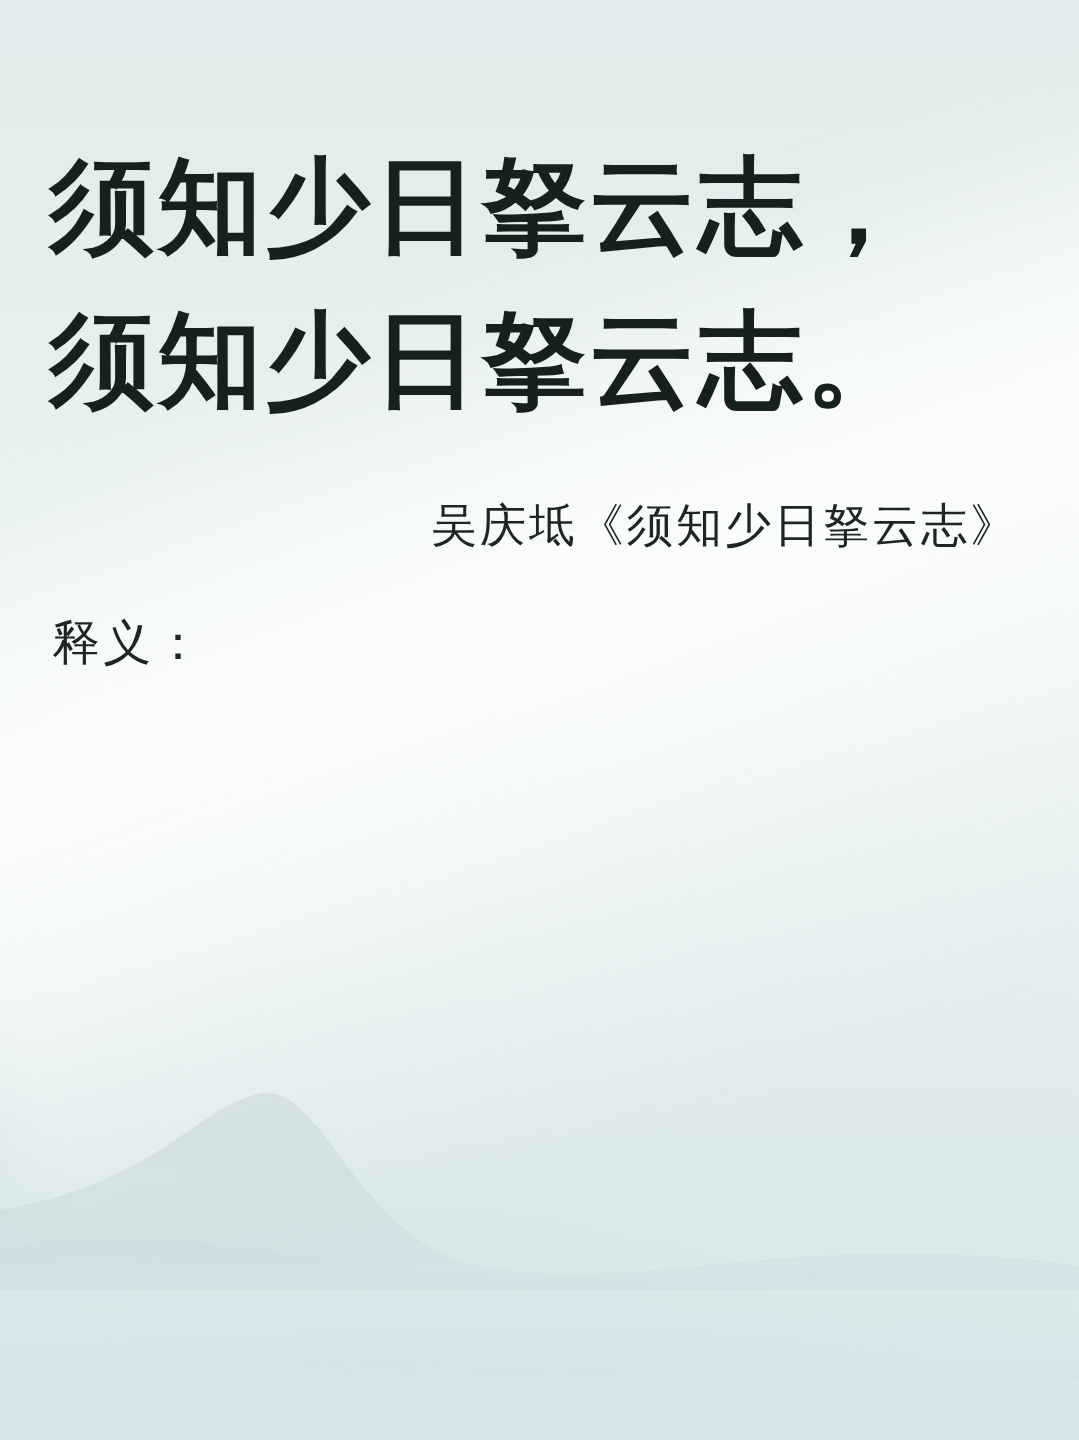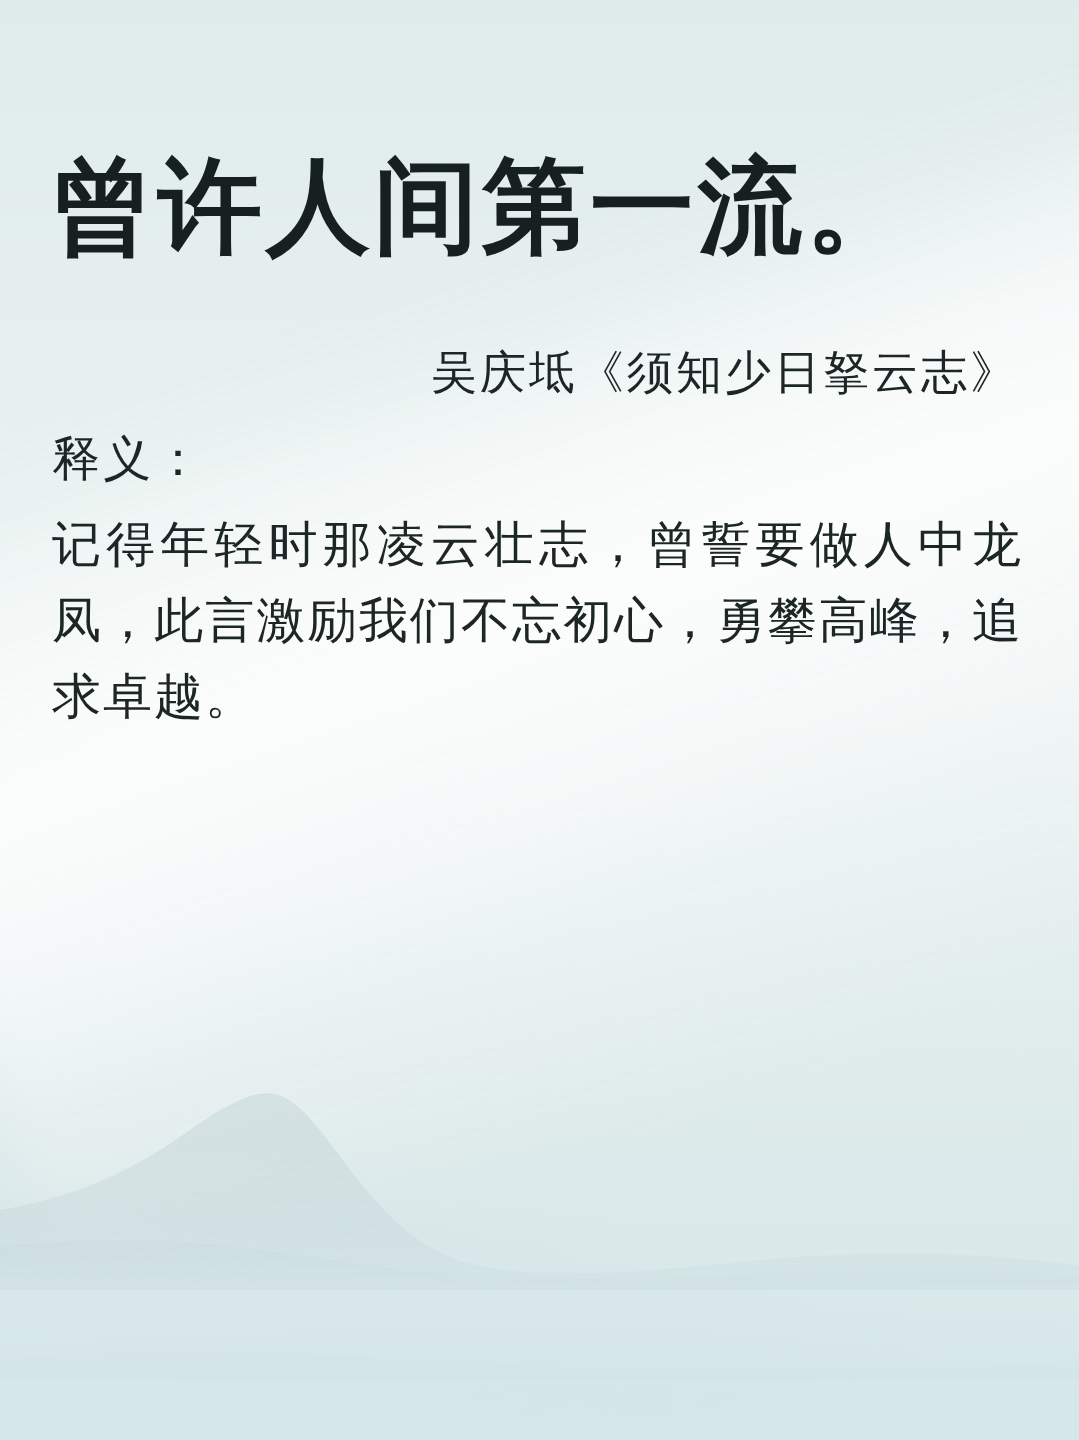--- a/index.html
+++ b/index.html
@@ -116,21 +116,21 @@
     text-align: right;
     padding-right: 18px;
     color: #1c2625;
     font-size: 46px;
     letter-spacing: 3px;
     font-family: "DejaVu Serif", "Liberation Serif", serif;
     white-space: nowrap;
   }
 
   .meaning-label {
-    margin-top: 23px;
+    margin-top: 54px;
     margin-left: 10px;
     color: #1c2625;
     font-size: 48px;
     letter-spacing: 3px;
     font-family: "DejaVu Serif", "Liberation Serif", serif;
   }
 
   .meaning-body {
     margin-top: 16px;
     margin-left: 10px;
@@ -160,23 +160,23 @@
   <svg class="ridge" viewBox="0 0 1079 230" preserveAspectRatio="none" style="bottom:60px;height:150px;opacity:0.35;">
     <path d="M0,230 L0,196 C120,188 240,186 360,194 C470,201 560,212 680,214 C800,216 940,210 1079,202 L1079,230 Z" fill="rgba(120,150,158,0.35)"></path>
   </svg>
 
   <div class="mist-layer haze-bottom"></div>
   <div class="paper-grain"></div>
 
   <div class="content">
 
     <div class="poem">
-      <span class="poem-line poem-line-2">曾许人间第一流。</span>
+      <span class="poem-line poem-line-1">须知少日拏云志，</span>
+      <span class="poem-line poem-line-2">须知少日拏云志。</span>
     </div>
 
     <div class="attribution">吴庆坻《须知少日拏云志》</div>
 
     <div class="meaning-label">释义：</div>
 
-    <div class="meaning-body">记得年轻时那凌云壮志，曾誓要做人中龙凤，此言激励我们不忘初心，勇攀高峰，追求卓越。</div>
 
   </div>
 </div>
 
 </body></html>

